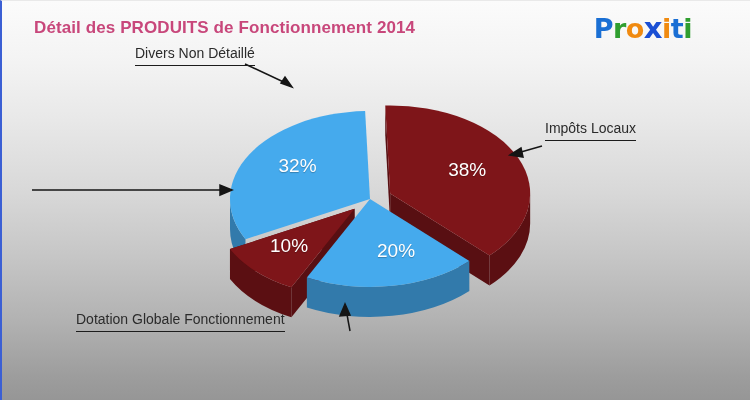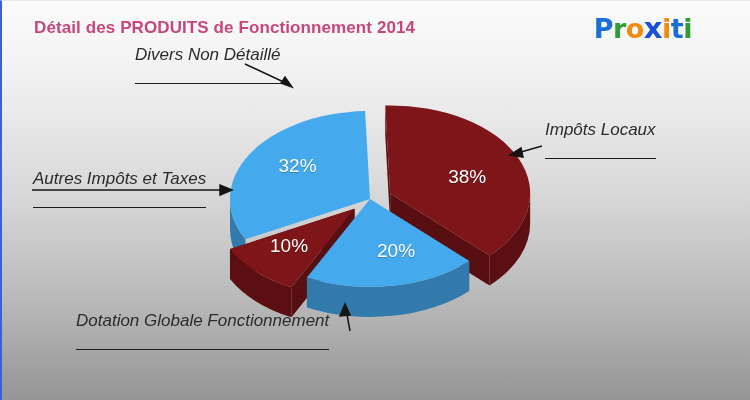--- a/index.html
+++ b/index.html
@@ -78,26 +78,25 @@
     left: 0;
     top: 0;
     width: 750px;
     height: 400px;
     pointer-events: none;
   }
 
   
   .callout {
     position: absolute;
-    font-size: 17px;
+    font-size: 14px;
     color: #2b2b2b;
     white-space: nowrap;
-    padding-bottom: 18px;
+    padding-bottom: 4px;
     border-bottom: 1.4px solid #1c1c1c;
-    font-style: italic;
   }
   #label-divers        { left: 133px; top: 44px; }
   #label-impots-locaux { left: 543px; top: 119px; }
   #label-autres        { left: 31px;  top: 168px; }
   #label-dotation      { left: 74px;  top: 310px; }
 
   
   .pct {
     position: absolute;
     font-size: 19px;
@@ -167,24 +166,23 @@
       <polygon points="508,154 519,147 521,156"></polygon>
 
       <line x1="30" y1="189" x2="225" y2="189"></line>
       <polygon points="230,189 218,184 218,194"></polygon>
 
       <line x1="348" y1="330" x2="344" y2="308"></line>
       <polygon points="343,303 338,315 348,314"></polygon>
     </g>
   </svg>
 
-  <div class="pct" id="pct-impots-locaux" style="left: 446.134px; top: 165px;">38%</div>
+  <div class="pct" id="pct-impots-locaux" style="left: 446.134px; top: 158px;">38%</div>
   <div class="pct" id="pct-divers" style="left: 375px; top: 239.121px;">20%</div>
   <div class="pct" id="pct-autres" style="left: 268px; top: 234.278px;">10%</div>
   <div class="pct" id="pct-dotation" style="left: 276.549px; top: 154px;">32%</div>
 
   <div class="callout" id="label-divers">Divers Non Détaillé</div>
   <div class="callout" id="label-impots-locaux">Impôts Locaux</div>
-  <div class="callout" id="label-autres">Autres Impôts et Taxes</div>
   <div class="callout" id="label-dotation">Dotation Globale Fonctionnement</div>
 
 
 </div>
 
 </body></html>

